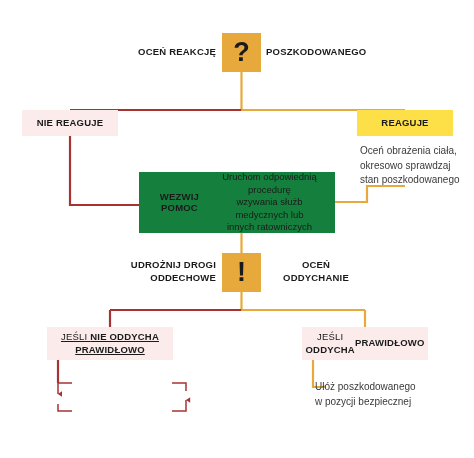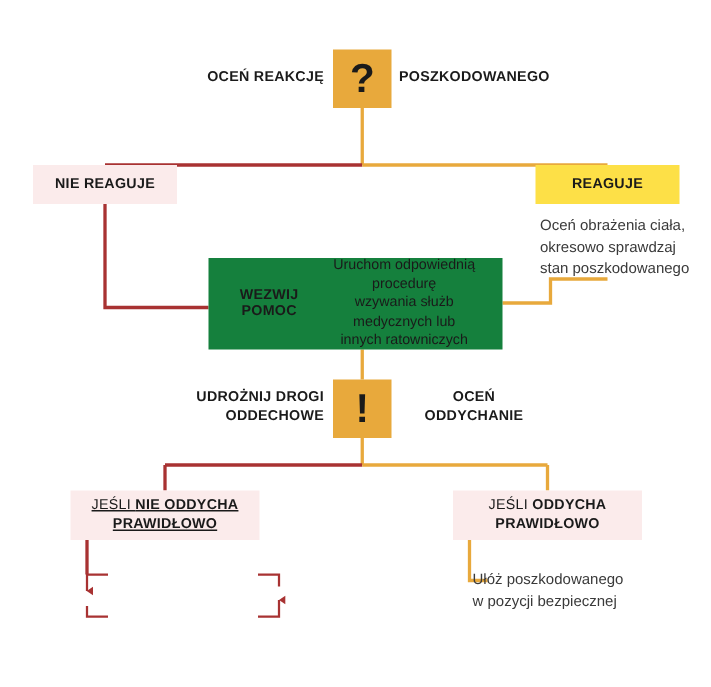--- a/index.html
+++ b/index.html
@@ -111,21 +111,20 @@
   }
   #node-nie-oddycha {
     left: 47px; top: 327px;
     width: 126px; height: 33px;
     flex-direction: column;
     text-decoration: underline;
   }
   #node-oddycha {
     left: 302px; top: 327px;
     width: 126px; height: 33px;
-    flex-direction: column;
   }
   .pill-line { display: block; }
   .pill-line .light { font-weight: normal; }
   .pill-strong { font-weight: bold; }
 
   
   #node-wezwij {
     position: absolute;
     left: 139px; top: 172px;
     width: 196px; height: 61px;

